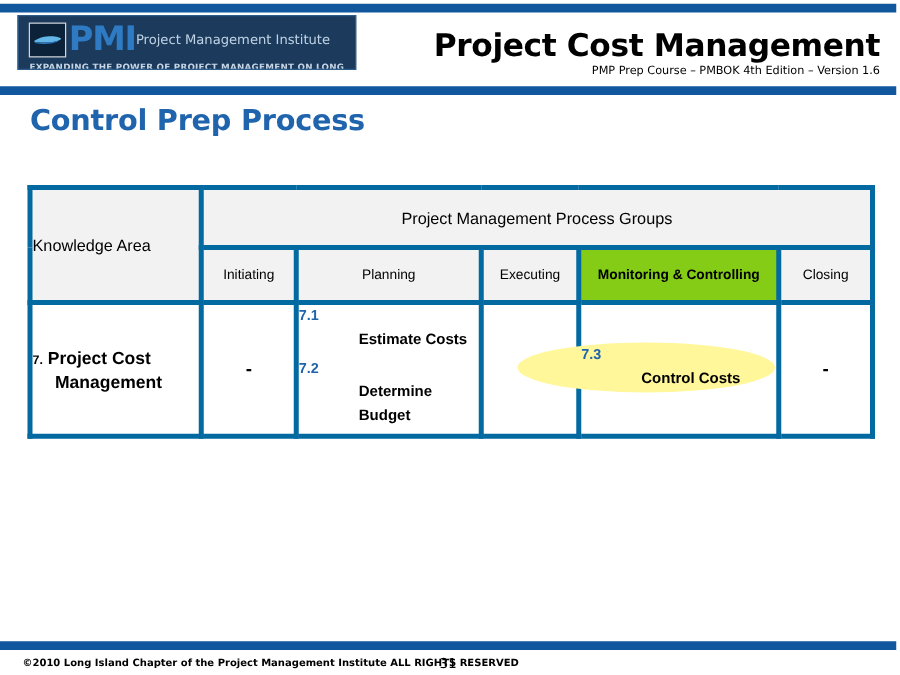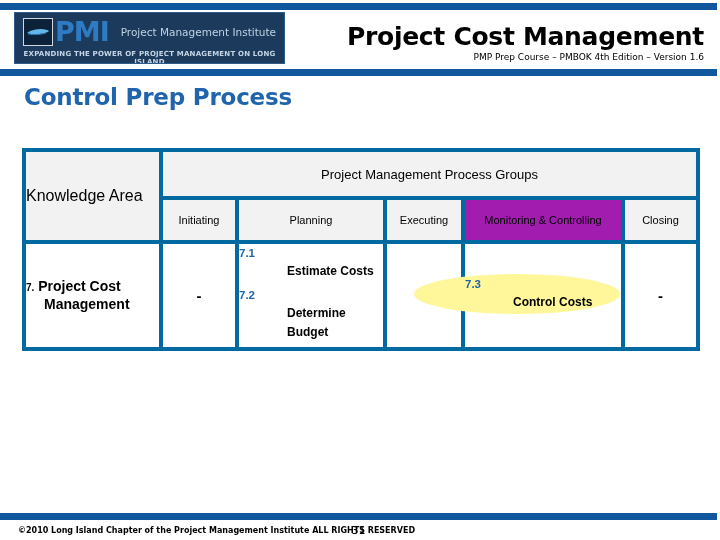--- a/index.html
+++ b/index.html
@@ -26,21 +26,21 @@
   .rule-top    { top: 3px; }
   .rule-header { top: 69px; }
   .rule-footer { top: 513px; }
 
   
   .logo {
     position: absolute;
     left: 14px;
     top: 12px;
     width: 271px;
-    height: 52px;
+    height: 44px;
     background: #1B3A5C;
     border: 1px solid #2d5c8a;
     box-sizing: border-box;
     overflow: hidden;
   }
   .logo-inner {
     position: absolute;
     left: 0; top: 0;
     width: 100%;
     height: 38px;
@@ -66,21 +66,20 @@
   .logo-pmi {
     margin-left: 2px;
     font-family: "DejaVu Sans", sans-serif;
     font-weight: bold;
     font-size: 27px;
     letter-spacing: -1px;
     color: #2E7BC4;
     line-height: 28px;
   }
   .logo-text {
-    margin-left: 12px;
     color: #BFD2E4;
     font-size: 10.5px;
     line-height: 12px;
     font-family: "DejaVu Sans", sans-serif;
   }
   .logo-tag {
     position: absolute;
     left: 0; top: 37px;
     width: 100%;
     text-align: center;
@@ -150,28 +149,28 @@
   .hdr-group {
     font-size: 13px;
     height: 44px;
   }
   .hdr-sub {
     height: 40px;
     font-weight: normal;
   }
   .hdr-ka {
     background: #F2F2F2;
-    font-size: 16px;
+    font-size: 13px;
     text-align: left;
     padding-left: 12px;
     color: #000000;
   }
   .hdr-mon {
-    background: #a21caf;
-    font-weight: normal;
+    background: #84cc16;
+    font-weight: bold;
     font-size: 11px;
   }
   .body-row td { height: 90px; }
 
   .ka-cell {
     padding-left: 10px;
     font-size: 14px;
     font-weight: bold;
     color: #000000;
     line-height: 17px;

